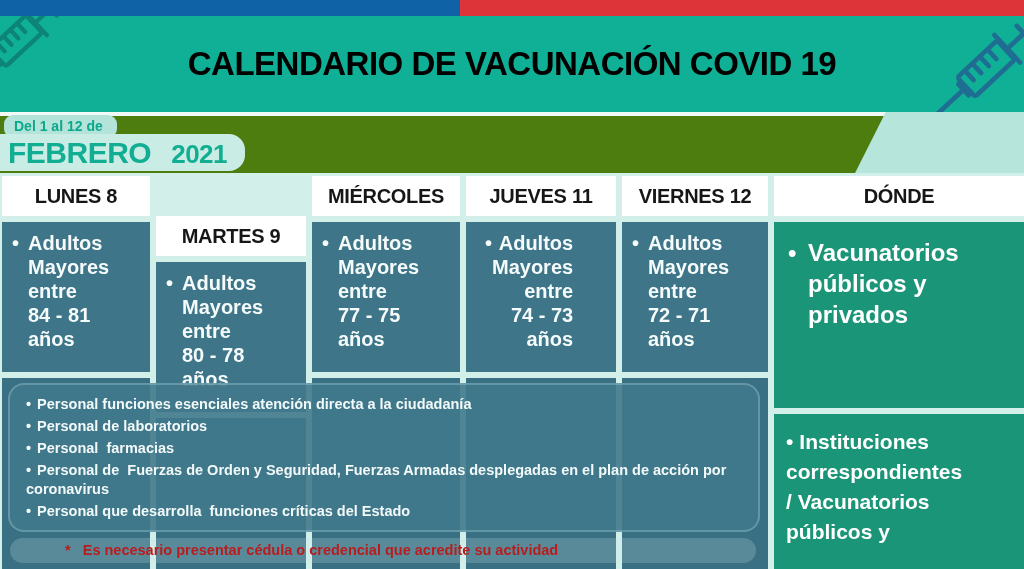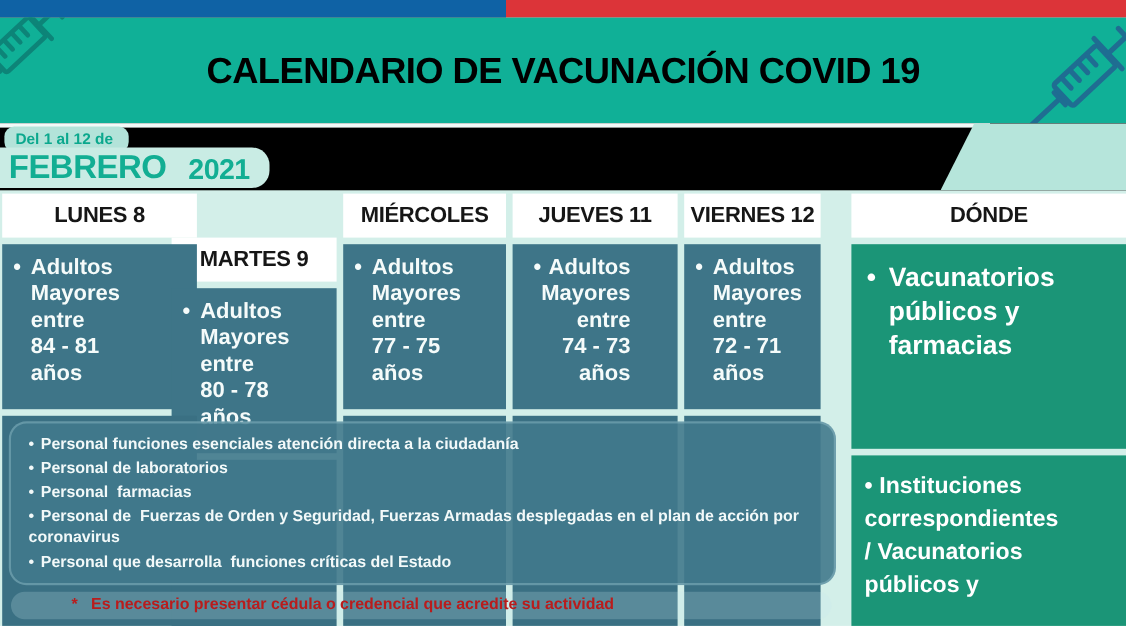--- a/index.html
+++ b/index.html
@@ -20,43 +20,43 @@
     position:absolute; left:0; top:0; width:100%; height:100%;
     display:flex; align-items:center; justify-content:center;
     color:#000000; font-size:33px; font-weight:bold; letter-spacing:-0.5px; white-space:nowrap;
   }
   .syr { position:absolute; }
   .syr svg { display:block; }
   .syr-left  { left:-46px; top:6px;  width:120px; transform:rotate(-43deg); }
   .syr-right { right:-26px; top:32px; width:132px; transform:rotate(-43deg); }
 
   
-  .band { position:absolute; left:0; top:112px; width:1024px; height:61px; background:#000000;text-align:right; }
+  .band { position:absolute; left:0; top:112px; width:1024px; height:61px; background:#4d7c0f;text-align:right; }
   .band-top { position:absolute; left:0; top:0; width:900px; height:4px; background:#f2faf8; }
   .band-diag { position:absolute; left:0; top:0; width:1024px; height:61px; background:#b6e5db;
     clip-path:polygon(86.5% 0, 100% 0, 100% 100%, 83.5% 100%); }
   .date-pill {
     position:absolute; left:4px; top:3px; padding:3px 14px 4px 10px;
     background:#b3e3d9; border-radius:9px;
     color:#0ba88d; font-size:14px; font-weight:bold;
   }
   .date-month-wrap {
     position:absolute; left:0; top:22px; height:37px; padding:0 18px 0 8px;
     background:#c9ece4; border-radius:0 16px 16px 0;
     display:flex; align-items:center; gap:20px;
   }
   .date-month { color:#12ae93; font-size:30px; font-weight:bold; letter-spacing:-0.5px; }
   .date-year  { color:#12ae93; font-size:26px; font-weight:bold; letter-spacing:-0.5px; padding-top:3px; }
 
   
-  .c1 { left:2px;   width:177px; }
+  .c1 { left:2px;   width:148px; }
   .c2 { left:156px; width:150px;margin-top:40px; }
   .c3 { left:312px; width:148px; }
   .c4 { left:466px; width:150px;text-align:right; }
-  .c5 { left:622px; width:124px; }
+  .c5 { left:622px; width:146px; }
   .c6 { left:774px; width:250px; }
 
   .hcell {
     position:absolute; top:176px; height:40px; background:#ffffff;
     display:flex; align-items:center; justify-content:center;
     color:#161616; font-size:20px; font-weight:bold; letter-spacing:-0.3px;
   }
   .daycell {
     position:absolute; top:222px; height:150px; background:#3e7588;
     color:#f5fbfa; font-size:20px; font-weight:bold; line-height:24px;
@@ -184,21 +184,21 @@
 Mayores
 entre
 72 - 71
 años</span>
   </div>
 
   <div class="wherecell where1 c6">
     <span class="bul">•</span>
     <span class="pre">Vacunatorios
 públicos y
-farmacias</span>
+privados</span>
   </div>
   <div class="wherecell where2 c6">
     <span class="bul">•</span><span class="pre">Instituciones
 correspondientes
 / Vacunatorios
 públicos y</span>
   </div>
 
   <div class="lowcell c1"></div>
   <div class="lowcell c2"></div>

